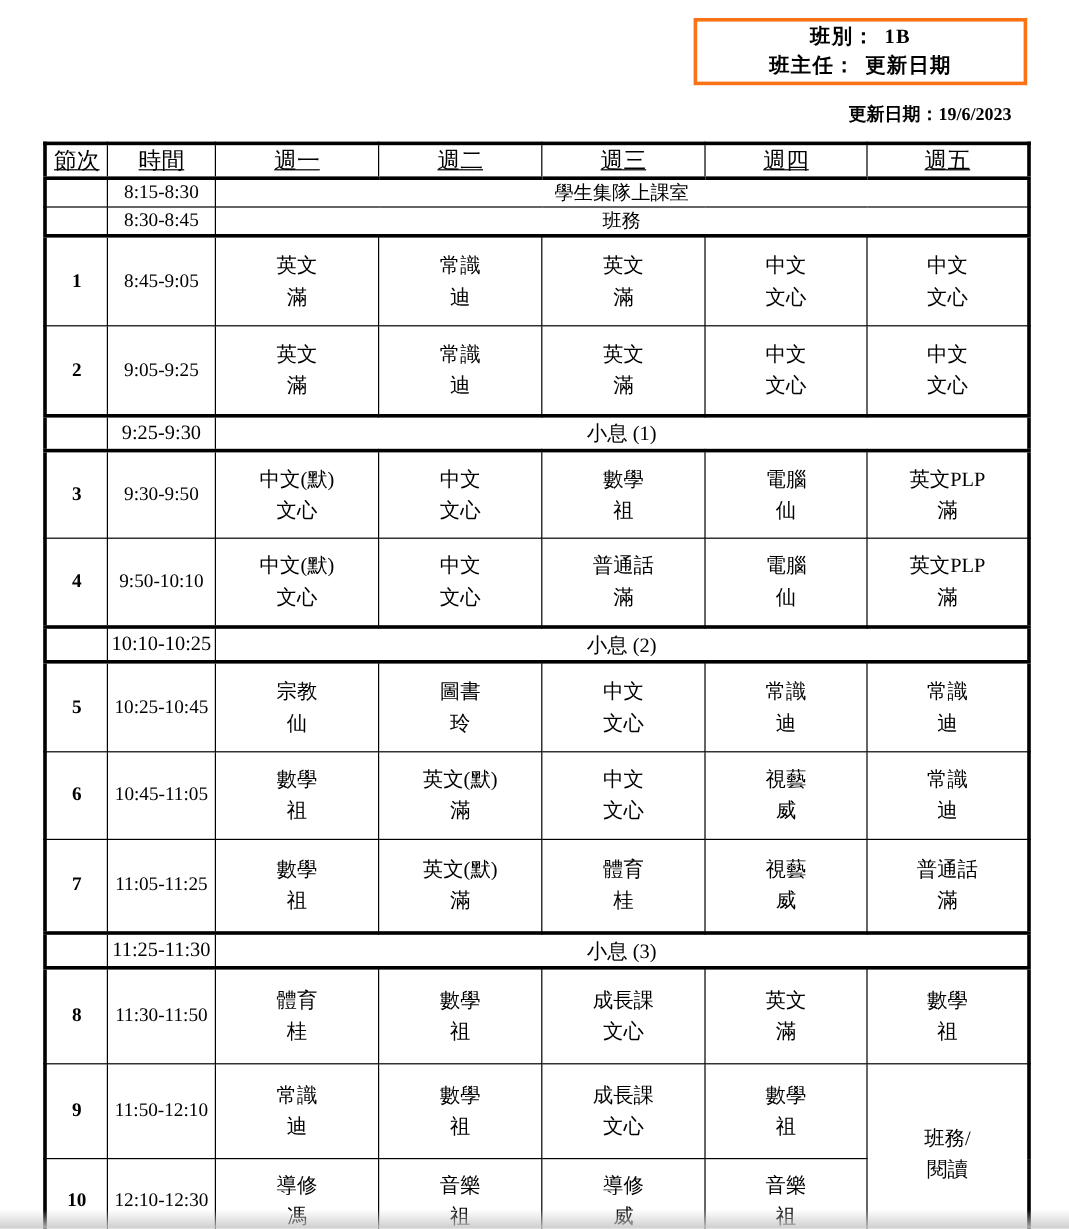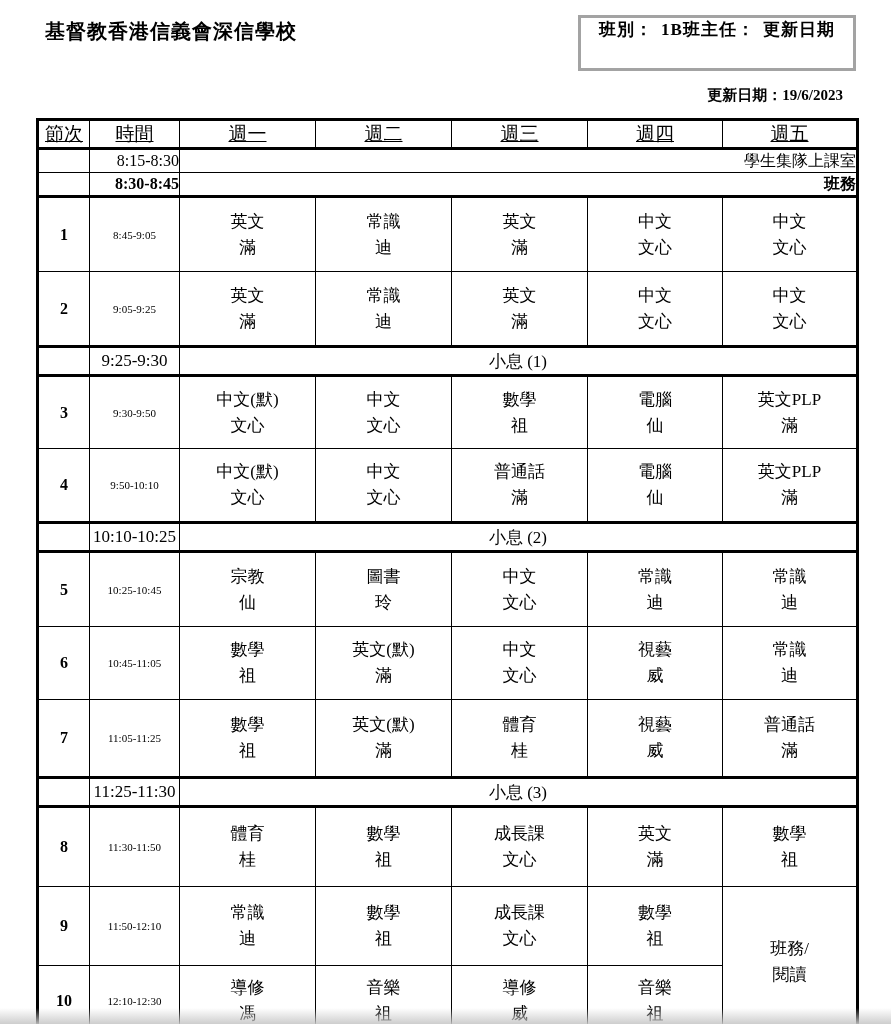--- a/index.html
+++ b/index.html
@@ -12,22 +12,23 @@
     overflow:hidden;
   }
   .title-block{
     position:absolute;left:45px;top:16px;
     font-weight:bold;font-size:20px;line-height:31px;
     letter-spacing:1px;
   }
   .class-box{
     position:absolute;left:578px;top:15px;width:278px;height:56px;
     box-sizing:border-box;
-    border:3px solid #a3a3a3;
-    display:flex;flex-direction:row;justify-content:center;
+    border:3px solid #f97316;
+    display:flex;flex-direction:column;justify-content:center;
+    text-align:center;
     font-weight:bold;font-size:17px;line-height:24px;
     letter-spacing:1px;
   }
   .class-box .val{margin-left:8px;}
   .updated{
     position:absolute;right:48px;top:86px;
     font-weight:bold;font-size:15px;
   }
   table.timetable{
     position:absolute;left:36px;top:118px;width:820px;
@@ -35,44 +36,43 @@
     border:3px solid #000;
   }
   table.timetable td{
     border:1px solid #000;
     text-align:center;
     padding:0;
     overflow:hidden;
     vertical-align:middle;
   }
   tr.hdr td{height:22px;font-size:19px;border-bottom-width:3px;text-decoration:underline;}
-  tr.small td{height:22px;font-size:16px;text-align:right;}
-  tr.thickbot td{border-bottom-width:3px;font-weight:bold;}
+  tr.small td{height:22px;font-size:16px;}
+  tr.thickbot td{border-bottom-width:3px;}
   tr.brk td{height:26px;font-size:17px;border-top-width:3px;border-bottom-width:3px;}
   tr.period td{height:72px;}
   tr.h71 td{height:71px;}
   tr.h73 td{height:73px;}
   tr.h76 td{height:76px;}
   tr.h78 td{height:78px;}
   tr.h70 td{height:70px;}
   td.colnum{font-weight:bold;font-size:16px;}
-  td.time{font-size:11px;border-right-width:3px;}
+  td.time{font-size:16px;border-right-width:3px;}
   td.subj{vertical-align:top;padding-top:5px;font-size:17px;line-height:26px;}
   td.spanlabel{font-size:16px;}
   td.merged{vertical-align:middle;font-size:17px;line-height:26px;}
   .bottom-shade{
     position:absolute;left:0;right:0;bottom:0;height:16px;
     background:linear-gradient(180deg, rgba(255,255,255,0) 0%, rgba(200,200,200,0.9) 100%);
   }
 </style>
 </head>
 <body>
 
 <div class="title-block">
-  <div>基督教香港信義會深信學校</div>
 </div>
 
 <div class="class-box">
   <div><span>班別：</span><span class="val">1B</span></div>
   <div><span>班主任：</span><span class="val">更新日期</span></div>
 </div>
 
 <div class="updated">更新日期：19/6/2023</div>
 
 <table class="timetable">

